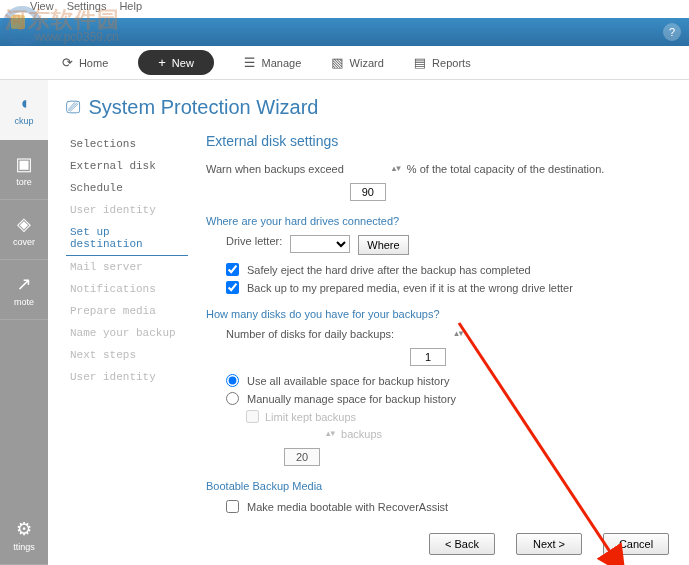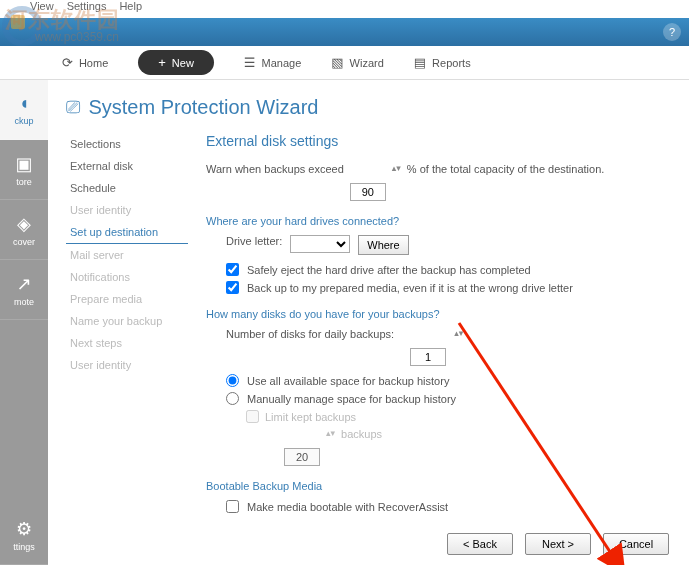--- a/index.html
+++ b/index.html
@@ -22,37 +22,37 @@
     .side-item { height: 60px; display: flex; flex-direction: column; align-items: center; justify-content: center; color: #fff; font-size: 9px; gap: 2px; border-bottom: 1px solid rgba(255,255,255,0.15); }
     .side-item.active { background: #f5f5f5; color: #3a7fb5; }
     .side-icon { font-size: 18px; }
     
     .content { flex: 1; display: flex; flex-direction: column; padding: 16px 20px 10px 18px; position: relative; }
     .page-title { color: #3a7fb5; font-size: 20px; font-weight: normal; display: flex; align-items: center; gap: 8px; margin-bottom: 14px; }
     .title-icon { font-size: 18px; }
     
     .wizard { display: flex; flex: 1; }
     .steps { width: 122px; display: flex; flex-direction: column; gap: 0; }
-    .step { padding: 5px 4px; color: #666; font-size: 11px; cursor: pointer; }
+    .step { padding: 5px 4px; color: #666; font-size: 11px; cursor: pointer; font-family: Liberation Mono, monospace; }
     .step.active { color: #3a7fb5; font-weight: 500; border-bottom: 1px solid #3a7fb5; }
     .step.disabled { color: #bbb; }
     
     .panel { flex: 1; padding-left: 18px; }
     .panel-title { color: #3a7fb5; font-size: 14px; margin-bottom: 14px; }
     .row { display: flex; align-items: flex-start; gap: 6px; margin-bottom: 8px; color: #555; font-size: 11px; }
     .section-head { color: #3a7fb5; font-size: 11px; margin-top: 14px; margin-bottom: 8px; }
     .num-input { width: 36px; height: 18px; border: 1px solid #aaa; text-align: center; font-size: 11px; margin-top: 20px; }
     .drive-select { width: 60px; height: 18px; border: 1px solid #aaa; background: #fff; }
     .btn-small { height: 20px; padding: 0 8px; border: 1px solid #999; background: linear-gradient(#fff,#e8e8e8); font-size: 11px; cursor: pointer; }
     .chk, .rad { display: flex; align-items: center; gap: 6px; margin-bottom: 5px; color: #555; font-size: 11px; }
     .chk input, .rad input { margin: 0; }
     .indent { margin-left: 20px; gap: 8px; }
     .indent2 { margin-left: 40px; }
     
-    .footer { position: absolute; bottom: 10px; right: 20px; display: flex; gap: 12px; }
+    .footer { position: absolute; bottom: 10px; right: 20px; display: flex; gap: 21px; }
     .footer button { width: 66px; height: 22px; border: 1px solid #888; background: linear-gradient(#fdfdfd,#e7e7e7); font-size: 11px; cursor: pointer; border-radius: 2px; }
     
     .watermark { position: absolute; top: 5px; left: 5px; font-size: 22px; color: rgba(200,120,60,0.35); font-weight: bold; pointer-events: none; z-index: 100; letter-spacing: 1px; }
     .watermark-sub { position: absolute; top: 30px; left: 35px; font-size: 12px; color: rgba(200,120,60,0.3); pointer-events: none; z-index: 100; }
     .watermark-circle { position: absolute; top: 6px; left: 2px; width: 40px; height: 40px; border: 6px solid rgba(60,120,180,0.35); border-radius: 50%; z-index: 99; pointer-events: none; }
     .watermark-circle::before { content:""; position:absolute; top:3px; left:3px; width:14px; height:14px; background: rgba(230,170,40,0.5); border-radius: 2px; }
     
     .arrow-svg { position: absolute; top: 238px; left: 406px; pointer-events: none; z-index: 50; }
   </style>
 </head>

